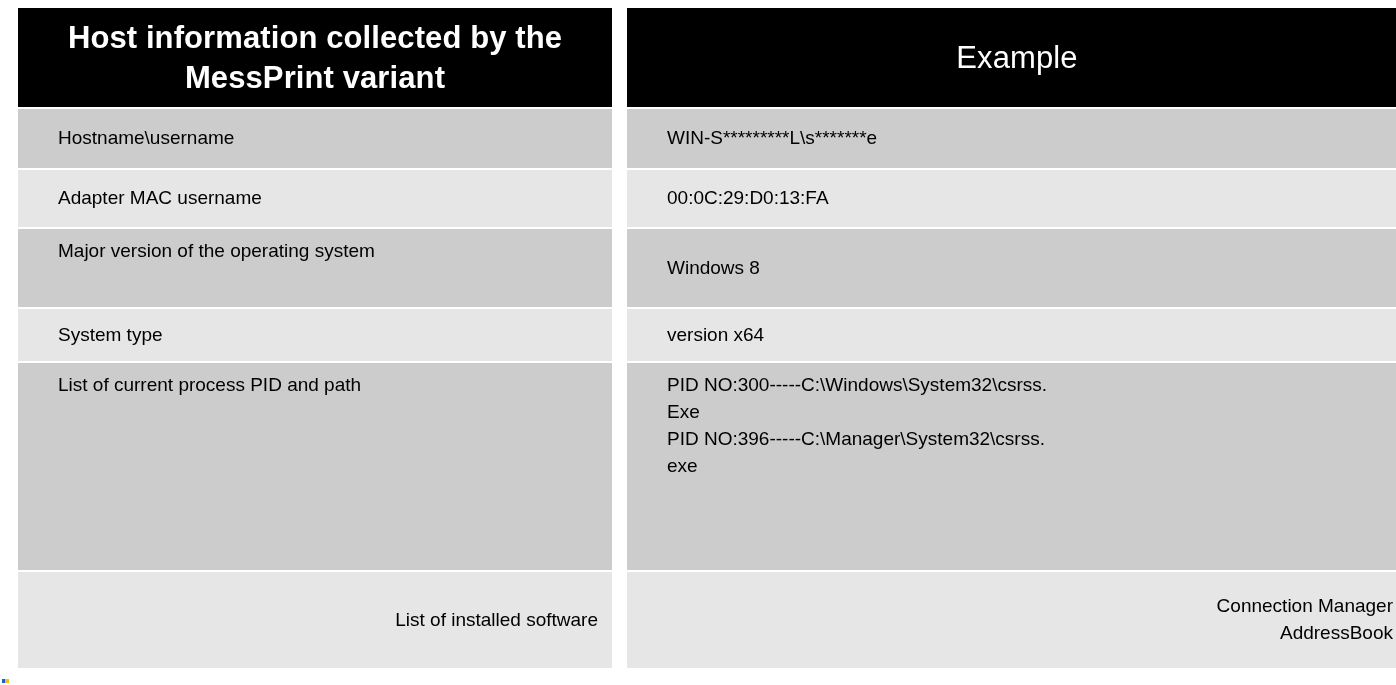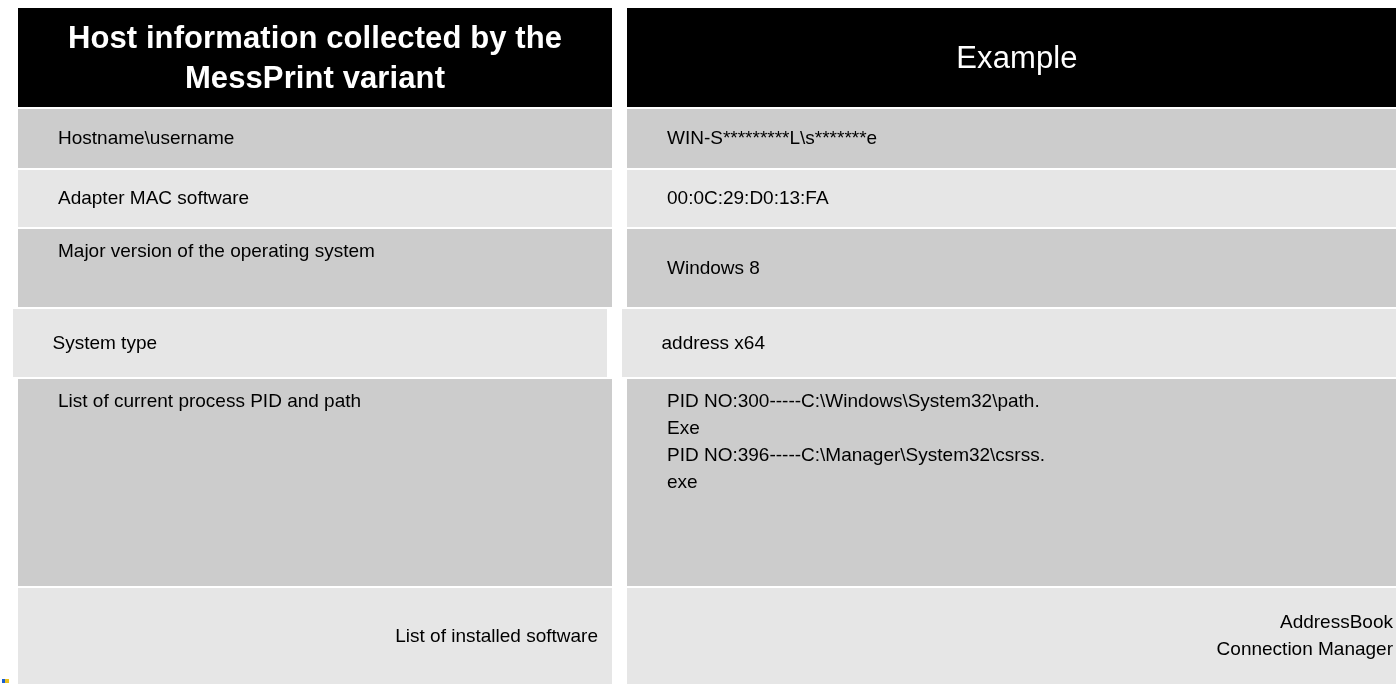--- a/index.html
+++ b/index.html
@@ -86,21 +86,21 @@
   }
 
   .body-row .cell.top-align {
     justify-content: flex-start;
     padding-top: 9px;
   }
 
   .r1 { height: 59px; }
   .r2 { height: 57px; }
   .r3 { height: 78px; }
-  .r4 { height: 68px; justify-content: center; }
+  .r4 { height: 52px; }
   .r5 { height: 207px; }
   .r6 { height: 96px; text-align: right; }
 
   .line { display: block; white-space: pre; }
 
   
   #corner-artifact {
     position: absolute;
     left: 2px;
     top: 679px;
@@ -127,62 +127,62 @@
     <div class="cell col-left">
       <span class="line">Hostname\username</span>
     </div>
     <div class="cell col-right">
       <span class="line">WIN-S*********L\s*******e</span>
     </div>
   </div>
 
   <div class="row body-row shade-light r2">
     <div class="cell col-left">
-      <span class="line">Adapter MAC software</span>
+      <span class="line">Adapter MAC username</span>
     </div>
     <div class="cell col-right">
       <span class="line">00:0C:29:D0:13:FA</span>
     </div>
   </div>
 
   <div class="row body-row shade-dark r3">
     <div class="cell col-left top-align">
       <span class="line">Major version of the operating system</span>
     </div>
     <div class="cell col-right">
       <span class="line">Windows 8</span>
     </div>
   </div>
 
   <div class="row body-row shade-light r4">
     <div class="cell col-left">
       <span class="line">System type</span>
     </div>
     <div class="cell col-right">
-      <span class="line">address x64</span>
+      <span class="line">version x64</span>
     </div>
   </div>
 
   <div class="row body-row shade-dark r5">
     <div class="cell col-left top-align">
       <span class="line">List of current process PID and path</span>
     </div>
     <div class="cell col-right top-align">
-      <span class="line">PID NO:300-----C:\Windows\System32\path.</span>
+      <span class="line">PID NO:300-----C:\Windows\System32\csrss.</span>
       <span class="line">Exe</span>
       <span class="line">PID NO:396-----C:\Manager\System32\csrss.</span>
       <span class="line">exe</span>
     </div>
   </div>
 
   <div class="row body-row shade-light r6">
     <div class="cell col-left">
       <span class="line">List of installed software</span>
     </div>
     <div class="cell col-right">
+      <span class="line">Connection Manager</span>
       <span class="line">AddressBook</span>
-      <span class="line">Connection Manager</span>
     </div>
   </div>
 
 </div>
 
 <div id="corner-artifact"></div>
 
 </body></html>

